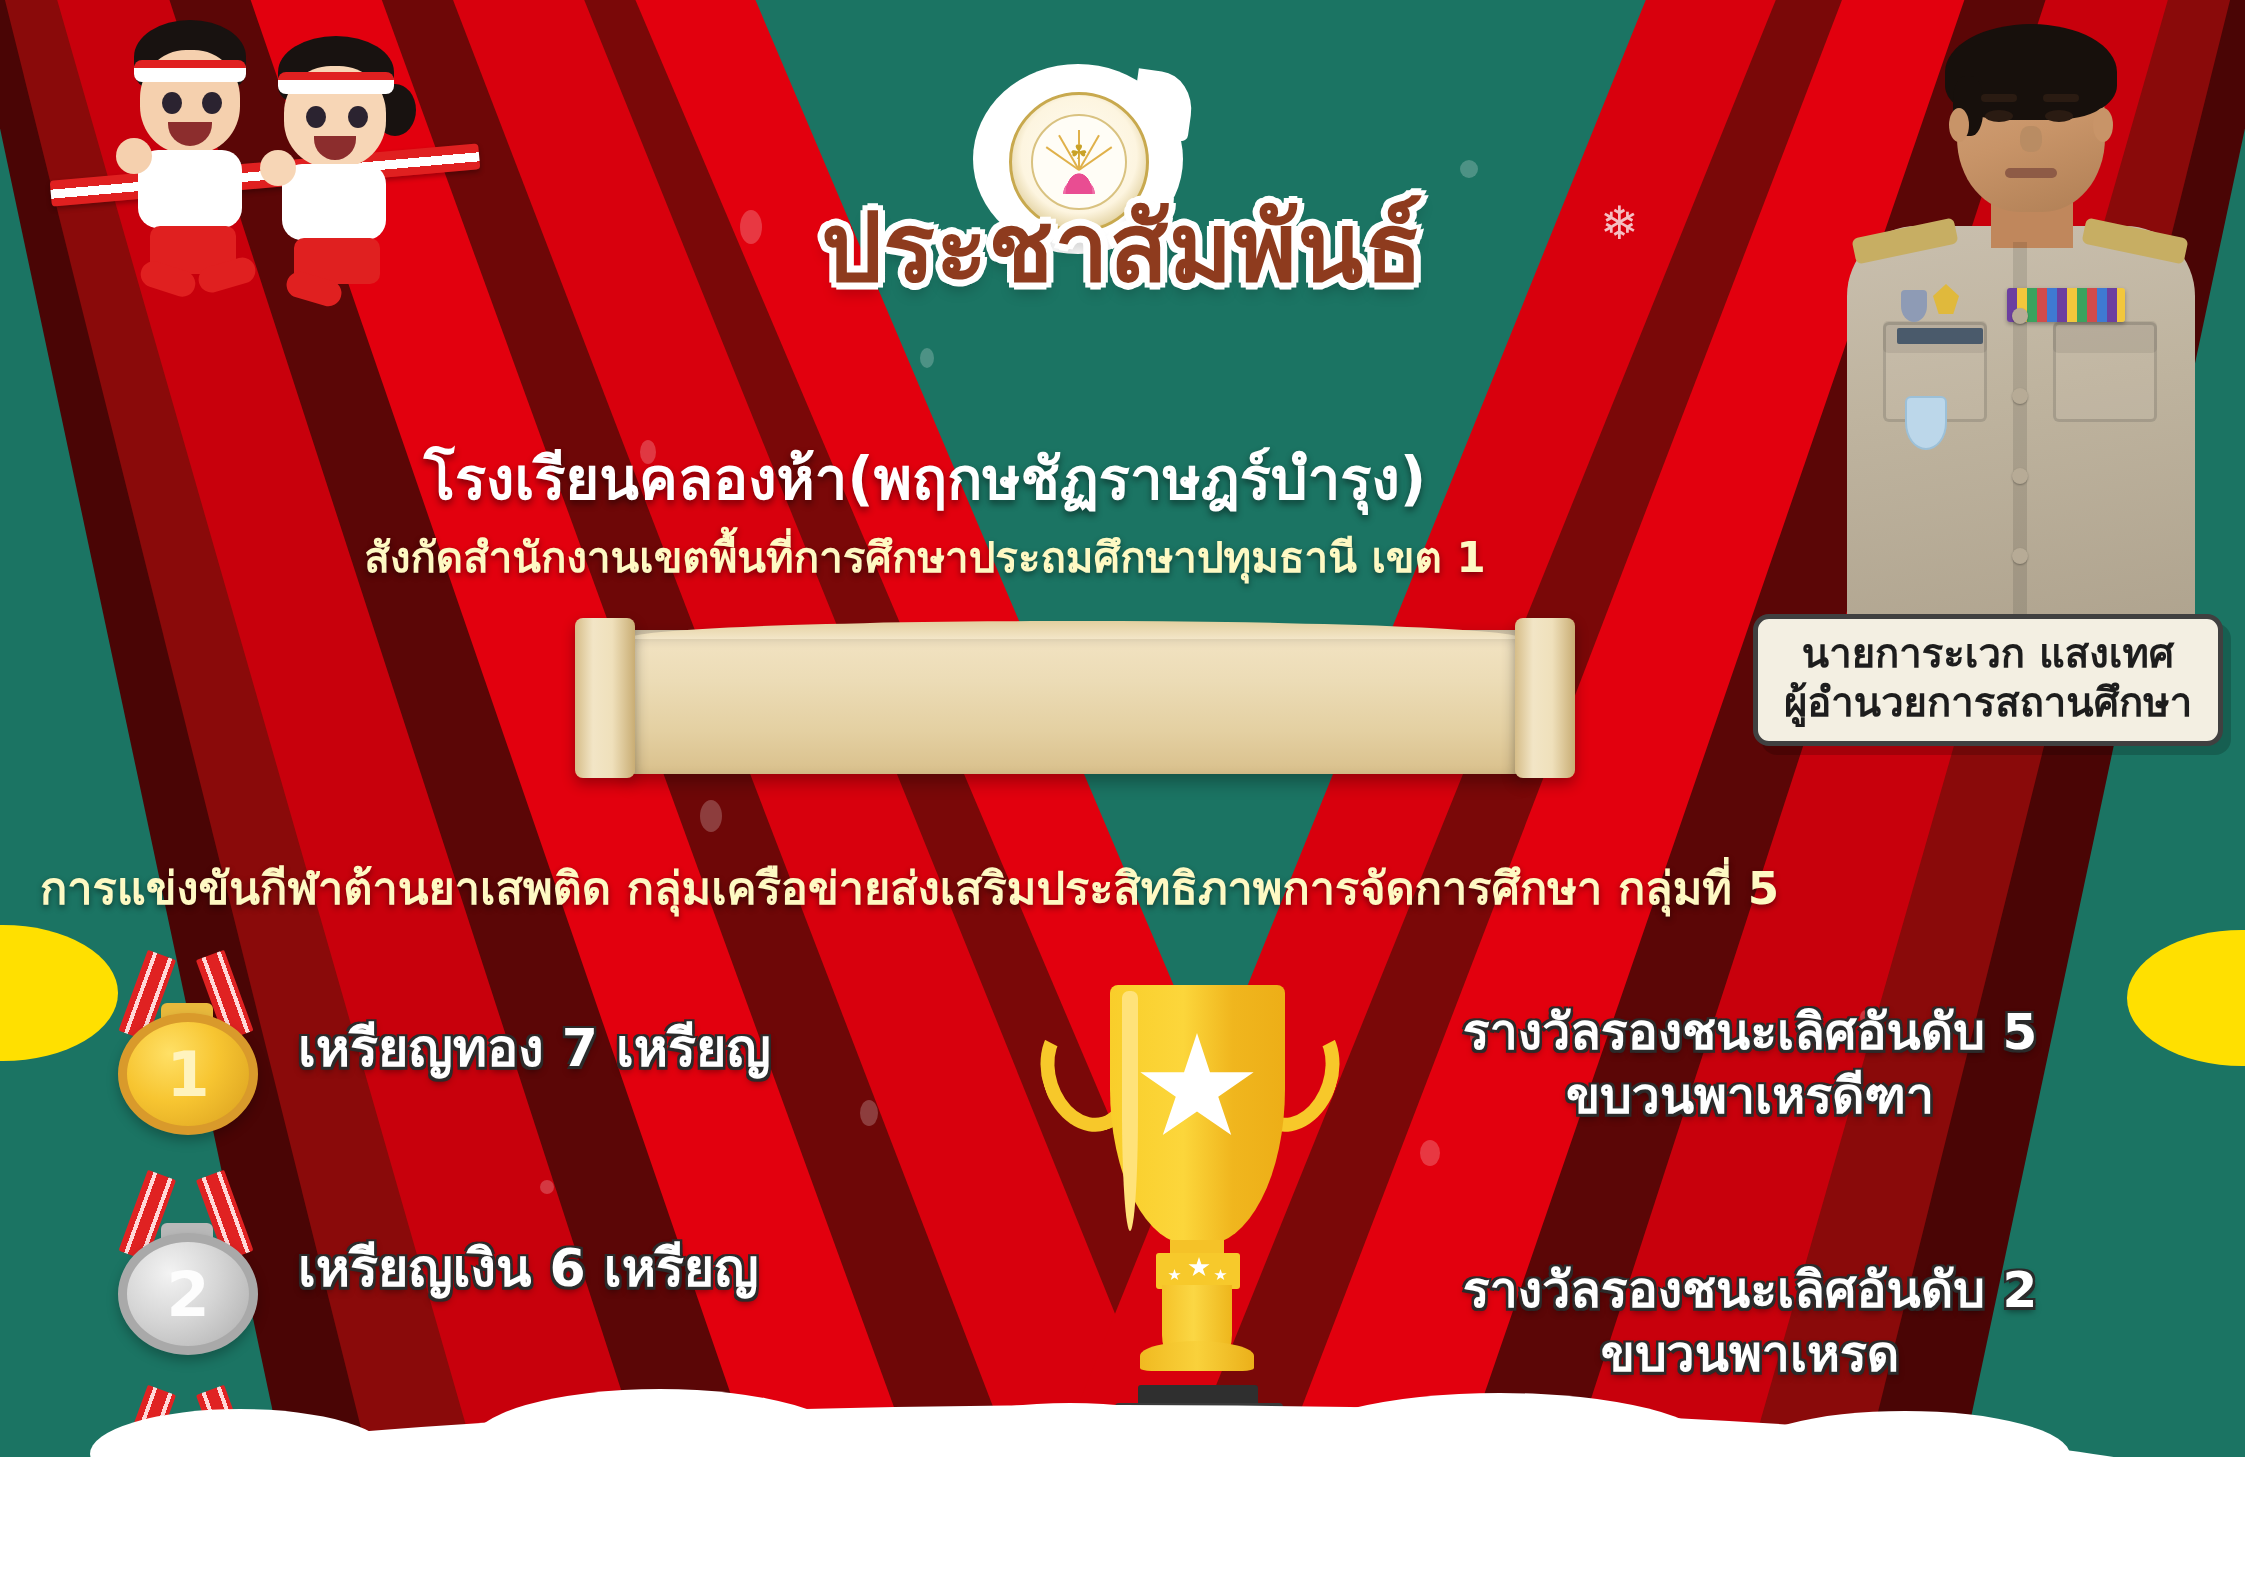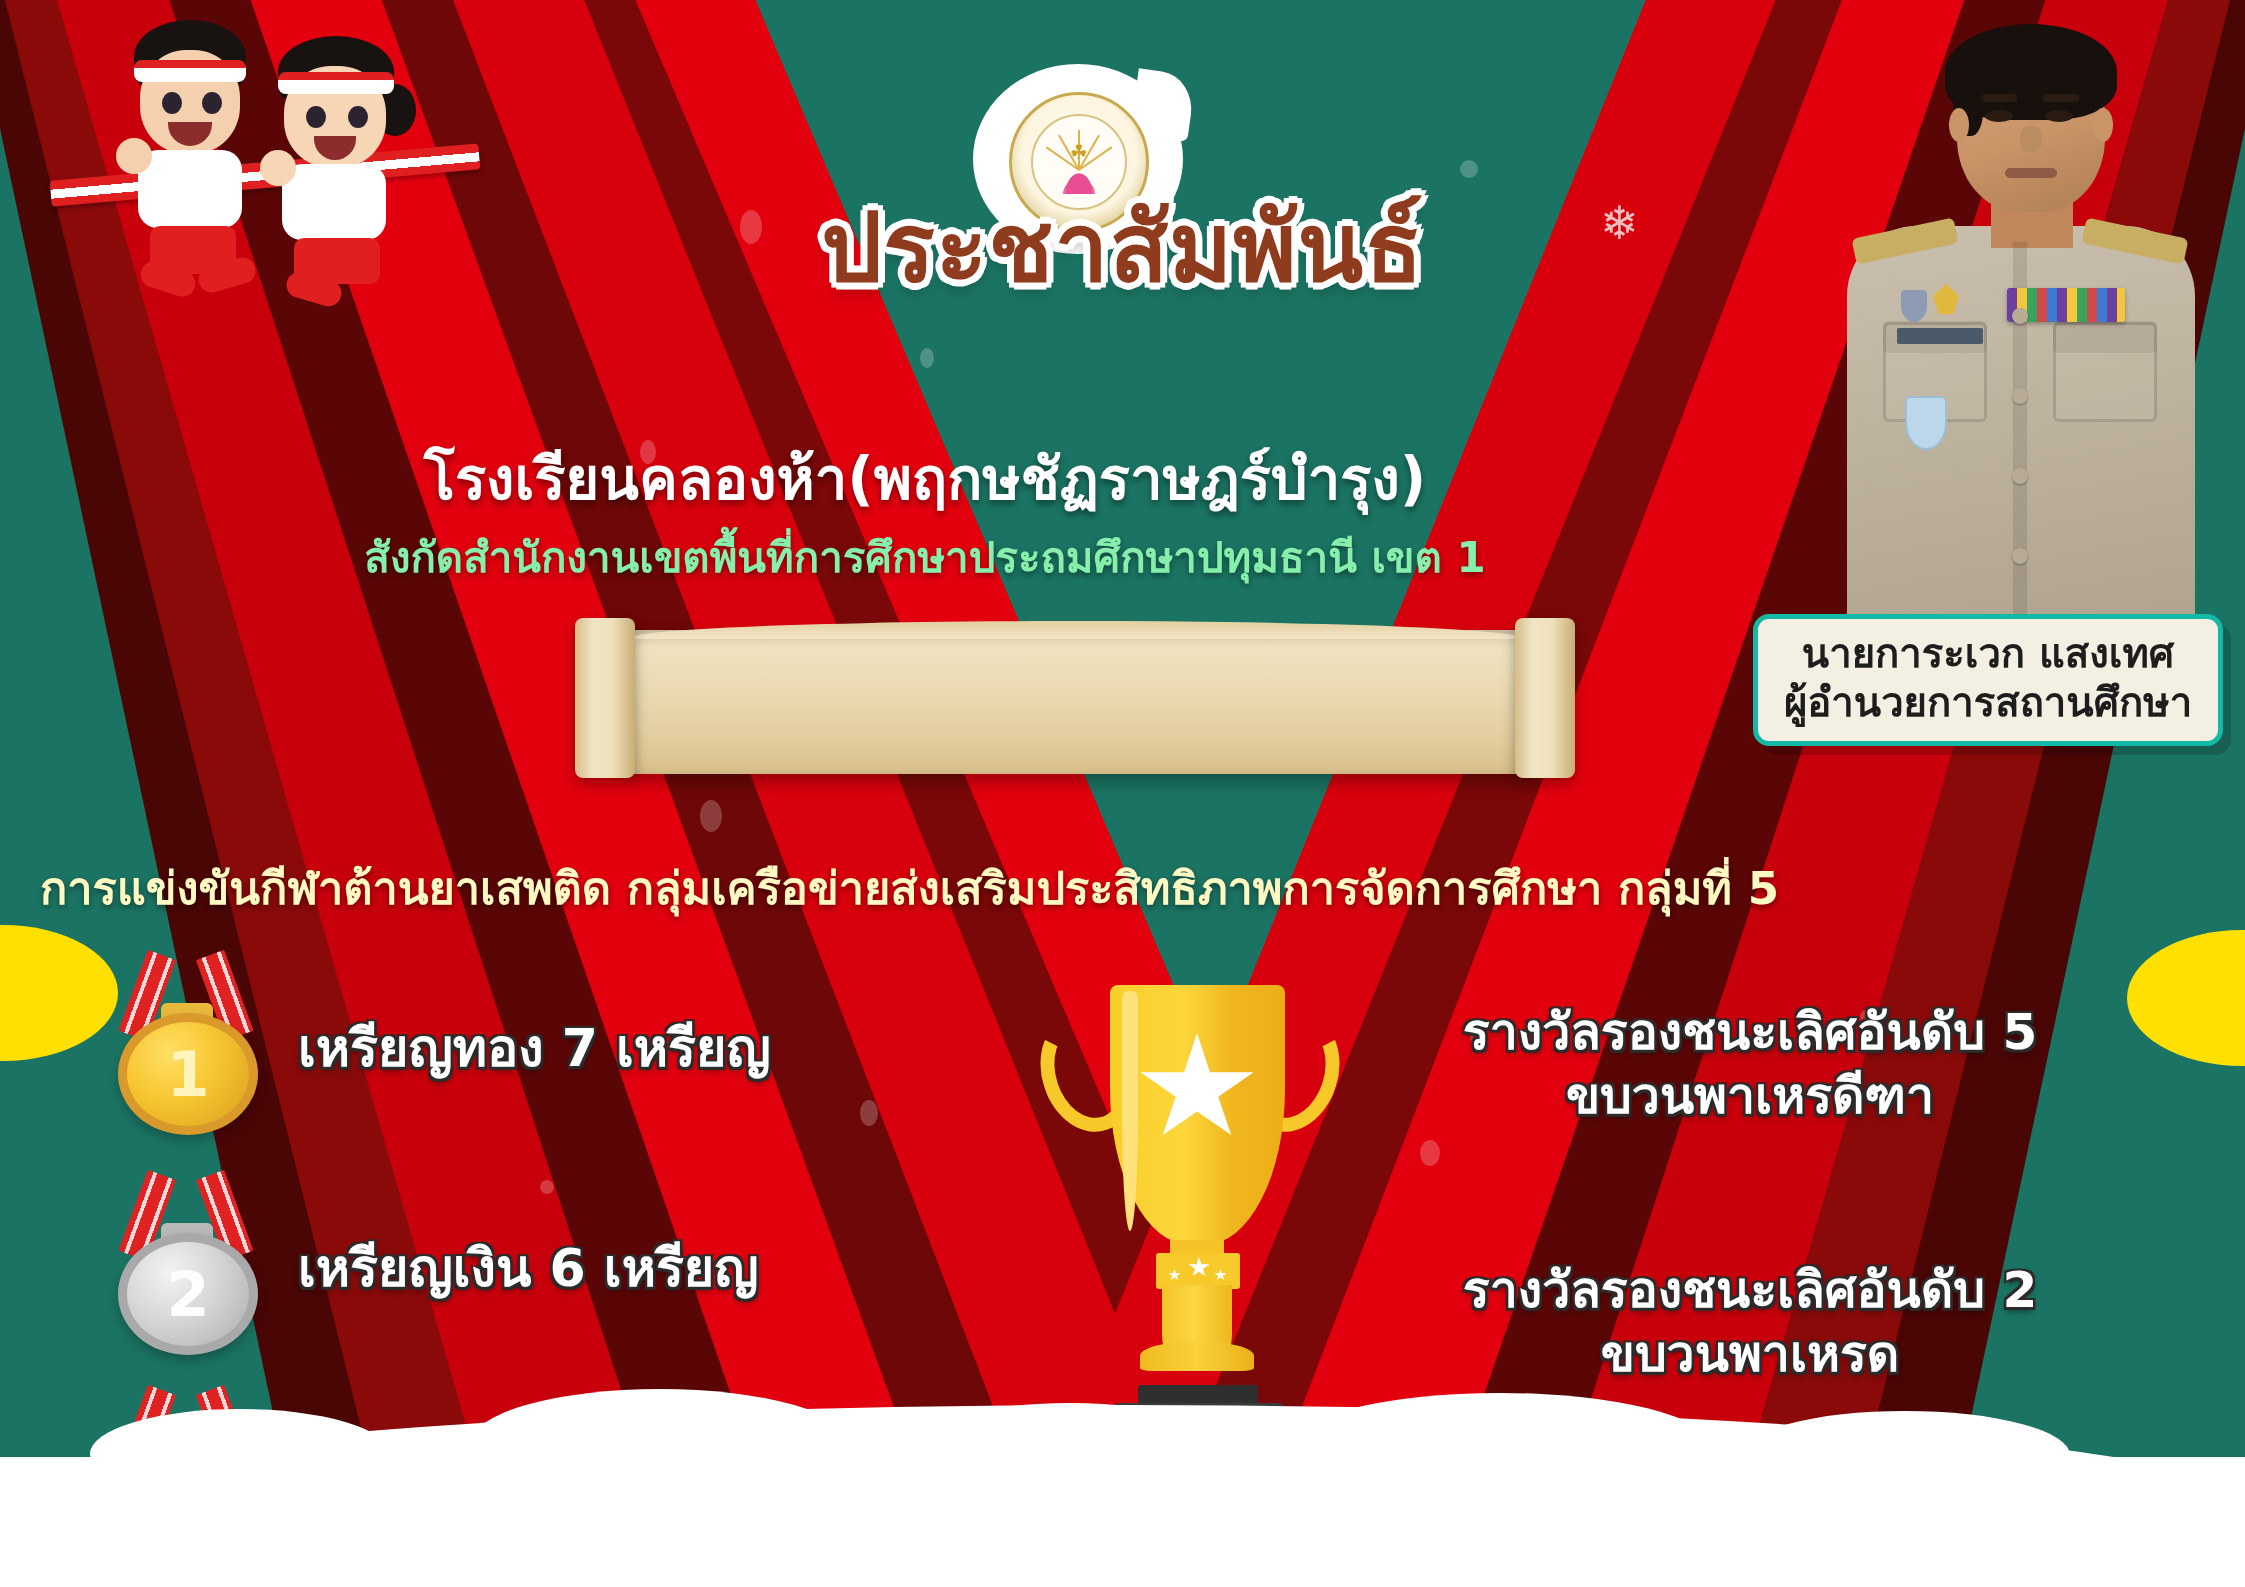--- a/index.html
+++ b/index.html
@@ -93,21 +93,21 @@
       0 10px 14px rgba(0,0,0,.25);
     line-height:1.05;
   }
   .subtitle1{
     position:absolute;left:300px;width:1250px;top:432px;text-align:center;
     font-size:58px;font-weight:bold;color:#ffffff;
     text-shadow:0 4px 7px rgba(0,0,0,.45);
   }
   .subtitle2{
     position:absolute;left:300px;width:1250px;top:524px;text-align:center;
-    font-size:42px;font-weight:bold;color:#86efac;
+    font-size:42px;font-weight:bold;color:#fef9c3;
     text-shadow:0 3px 6px rgba(0,0,0,.45);
   }
 
   
   .scroll{
     position:absolute;left:575px;top:618px;width:1000px;height:160px;
   }
   .scroll-body{
     position:absolute;left:52px;right:52px;top:12px;bottom:4px;
     background:linear-gradient(180deg,#f3e4c4 0%,#ecdcb6 35%,#e4d0a2 70%,#d9c08c 100%);
@@ -241,21 +241,21 @@
     border-radius:4px 4px 50% 50%;}
   .ph-insig{position:absolute;left:128px;top:262px;width:26px;height:30px;background:#e0b93c;
     clip-path:polygon(50% 0,100% 40%,78% 100%,22% 100%,0 40%);}
   .ph-nametag{position:absolute;left:92px;top:306px;width:86px;height:16px;background:#4a5a6b;border-radius:2px;}
   .ph-crest{position:absolute;left:100px;top:374px;width:42px;height:54px;background:#bcd7ea;
     border-radius:6px 6px 50% 50%;border:2px solid #9cc0d8;}
   .ph-belt{position:absolute;left:62px;right:62px;bottom:0;height:40px;background:#cfc4ad;}
 
   .nameplate{
     position:absolute;right:22px;top:614px;width:470px;
-    background:#F3EFE2;border:5px solid #14b8a6;border-radius:16px;
+    background:#F3EFE2;border:5px solid #404040;border-radius:16px;
     box-shadow:8px 9px 0 rgba(0,0,0,.18);
     padding:10px 10px 14px;text-align:center;
   }
   .np-line{font-size:40px;font-weight:bold;color:#1d1d1d;line-height:1.22;white-space:nowrap;}
 
   
   .flake{position:absolute;color:#fff;opacity:.75;font-size:46px;line-height:1;}
 </style>
 </head>
 <body>

